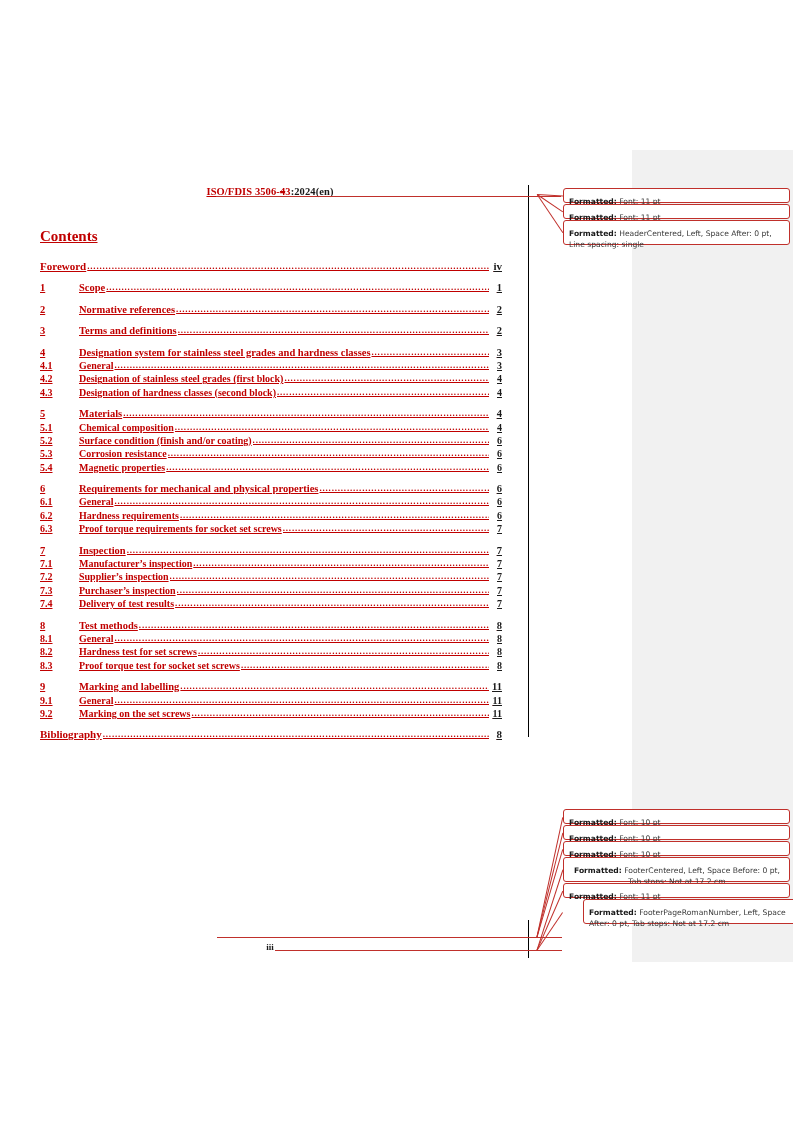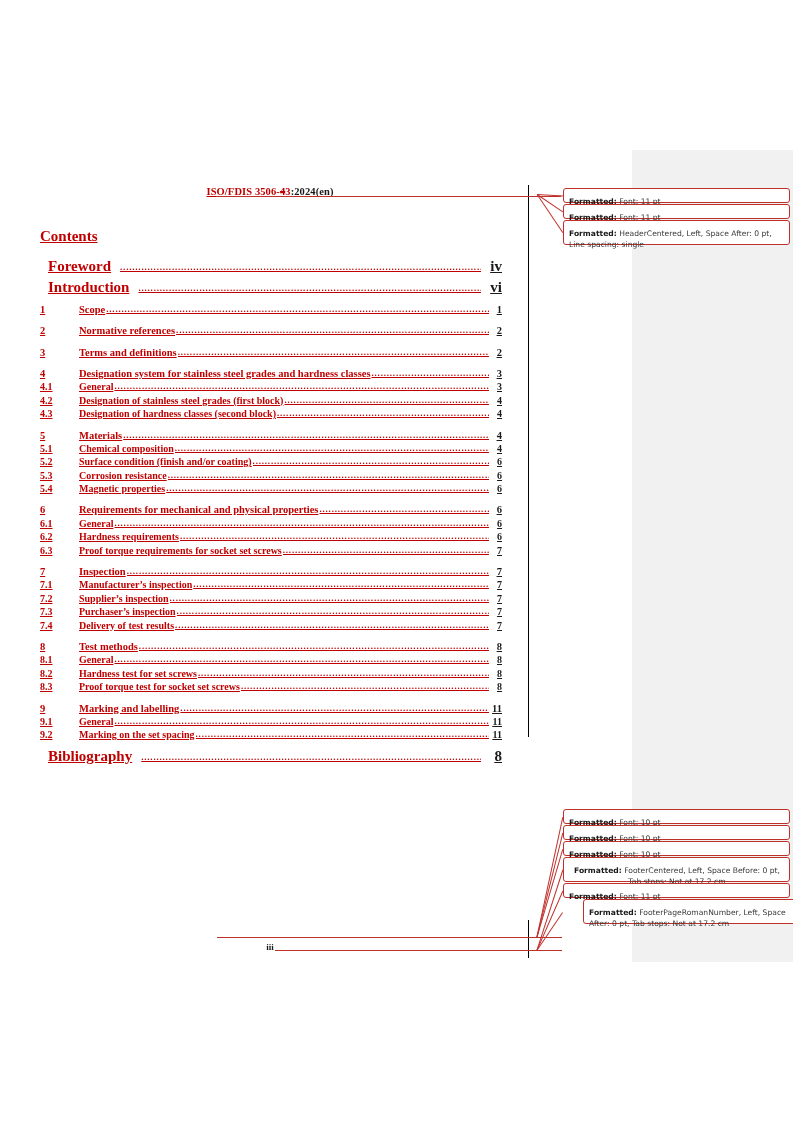--- a/index.html
+++ b/index.html
@@ -96,21 +96,21 @@
     align-items: baseline;
     color: #c00000;
     font-weight: bold;
     white-space: nowrap;
     text-decoration: underline;
     line-height: 13.4px;
     height: 13.4px;
   }
   .toc-row.lvl1 { font-size: 10.5px; }
   .toc-row.lvl2 { font-size: 10px; }
-  .toc-row.plain { font-size: 15px; gap: 8px; }
+  .toc-row.plain { font-size: 11px; }
   .toc-row.gap { margin-top: 8px; }
 
   .toc-num {
     display: inline-block;
     flex: 0 0 auto;
   }
   .lvl1 .toc-num { width: 39px; }
   .lvl2 .toc-num { width: 39px; }
   .toc-label { flex: 0 0 auto; }
   .toc-dots {
@@ -190,26 +190,20 @@
 
   <div id="contents-title">Contents</div>
 
   <div id="toc">
       <div class="toc-row plain">
         <span class="toc-num" style="width: 0px;"></span>
         <span class="toc-label">Foreword</span>
         <span class="toc-dots"></span>
         <span class="toc-page">iv</span>
       </div>
-      <div class="toc-row plain gap">
-        <span class="toc-num" style="width: 0px;"></span>
-        <span class="toc-label">Introduction</span>
-        <span class="toc-dots"></span>
-        <span class="toc-page">vi</span>
-      </div>
       <div class="toc-row lvl1 gap">
         <span class="toc-num">1</span>
         <span class="toc-label">Scope</span>
         <span class="toc-dots"></span>
         <span class="toc-page">1</span>
       </div>
       <div class="toc-row lvl1 gap">
         <span class="toc-num">2</span>
         <span class="toc-label">Normative references</span>
         <span class="toc-dots"></span>
@@ -360,21 +354,21 @@
         <span class="toc-page">11</span>
       </div>
       <div class="toc-row lvl2">
         <span class="toc-num">9.1</span>
         <span class="toc-label">General</span>
         <span class="toc-dots"></span>
         <span class="toc-page">11</span>
       </div>
       <div class="toc-row lvl2">
         <span class="toc-num">9.2</span>
-        <span class="toc-label">Marking on the set spacing</span>
+        <span class="toc-label">Marking on the set screws</span>
         <span class="toc-dots"></span>
         <span class="toc-page">11</span>
       </div>
       <div class="toc-row plain gap">
         <span class="toc-num" style="width: 0px;"></span>
         <span class="toc-label">Bibliography</span>
         <span class="toc-dots"></span>
         <span class="toc-page">8</span>
       </div>
     </div>

